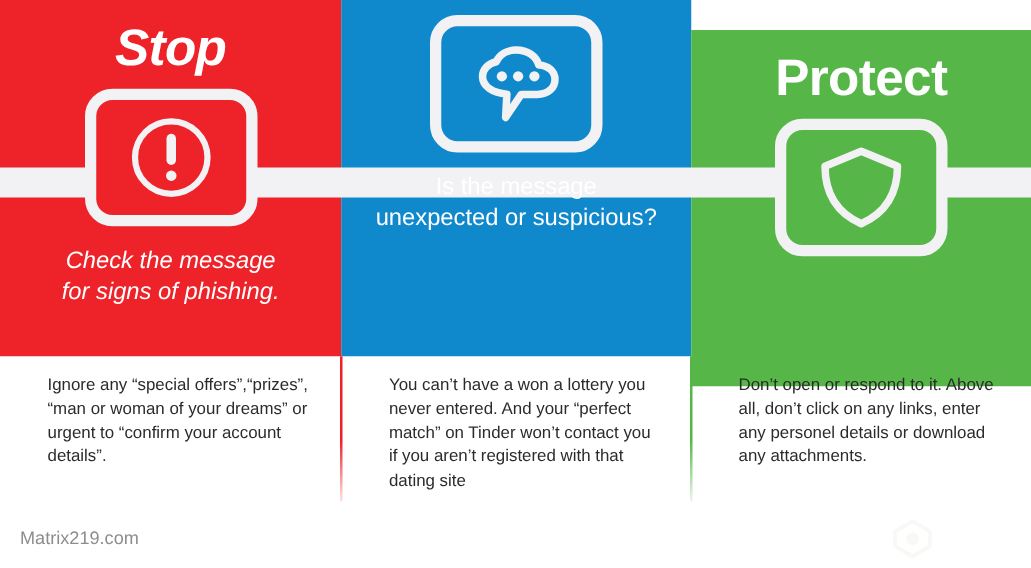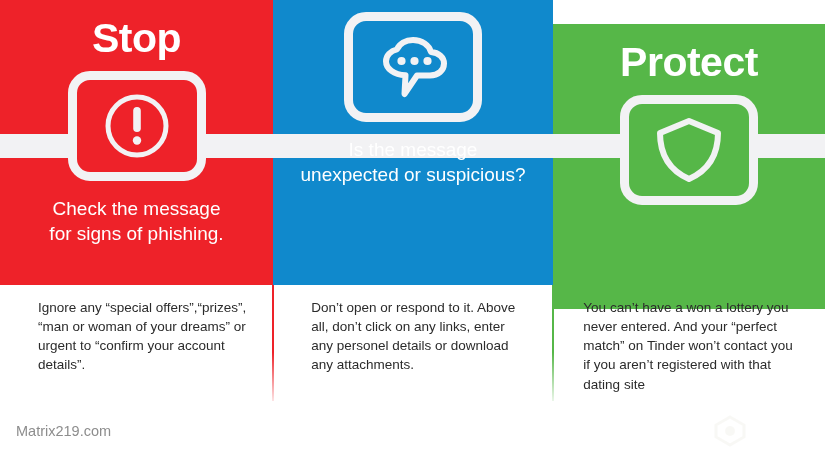--- a/index.html
+++ b/index.html
@@ -28,21 +28,21 @@
     display: flex;
   }
   .panel {
     position: relative;
     height: 285px;
     box-sizing: border-box;
     display: flex;
     flex-direction: column;
     align-items: center;
   }
-  .panel-stop   { width: 273px; background: #ee2229; }
+  .panel-stop   { width: 273px; background: #ee2229; font-style: italic; }
   .panel-think  { width: 280px; background: #1089cc; }
   .panel-protect{ width: 272px; background: #56b748; margin-top: 24px; }
 
   
   .connector-band {
     position: absolute;
     left: 0;
     top: 134px;
     width: 825px;
     height: 24px;
@@ -233,25 +233,25 @@
 
   </div>
 
   <div class="divider divider-red"></div>
   <div class="divider divider-green"></div>
 
   <div class="bodies">
     <div class="body-col body-col-stop">
       <div class="body-text">Ignore any “special offers”,“prizes”, “man or woman of your dreams” or urgent to “confirm your account details”.</div>
     </div>
+    <div class="body-col body-col-think">
+      <div class="body-text">You can’t have a won a lottery you never entered. And your “perfect match” on Tinder won’t contact you if you aren’t registered with that dating site</div>
+    </div>
     <div class="body-col body-col-protect">
       <div class="body-text">Don’t open or respond to it. Above all, don’t click on any links, enter any personel details or download any attachments.</div>
-    </div>
-    <div class="body-col body-col-think">
-      <div class="body-text">You can’t have a won a lottery you never entered. And your “perfect match” on Tinder won’t contact you if you aren’t registered with that dating site</div>
     </div>
   </div>
 
   <div class="footer">
     <div class="footer-credit">Matrix219.com</div>
     <div class="footer-watermark">
       <svg width="60" height="40" viewBox="0 0 60 40" aria-hidden="true">
         <path d="M30 6 L44 14 L44 26 L30 34 L16 26 L16 14 Z" fill="none" stroke="#7a6a3a" stroke-width="3"></path>
         <circle cx="30" cy="20" r="5" fill="#7a6a3a"></circle>
       </svg>

